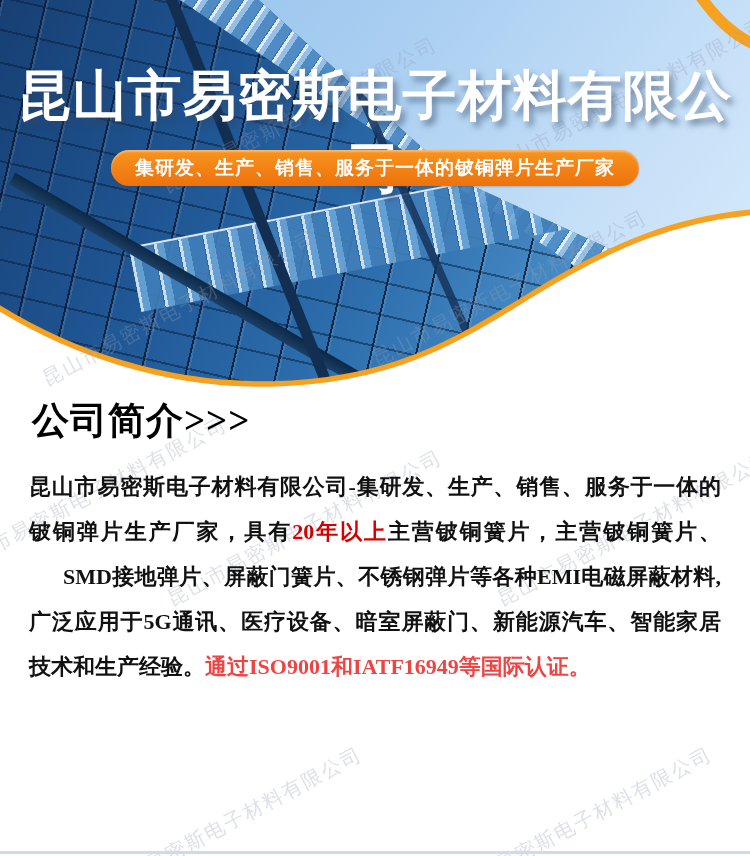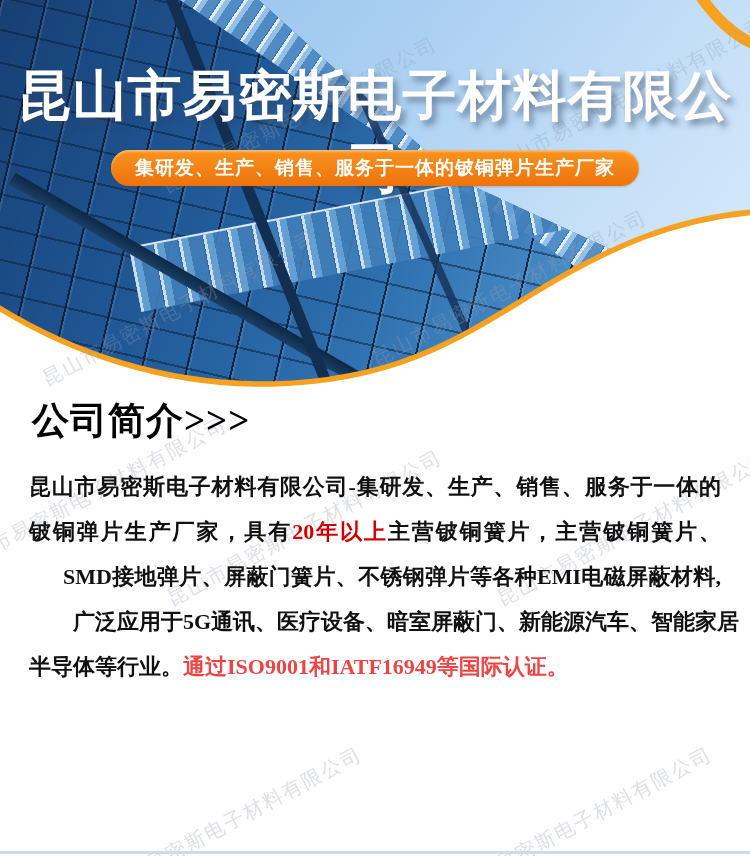--- a/index.html
+++ b/index.html
@@ -94,19 +94,19 @@
     </div>
 
   <div class="company-title">昆山市易密斯电子材料有限公司</div>
   <div class="tagline-banner">集研发、生产、销售、服务于一体的铍铜弹片生产厂家</div>
 
   <div class="section-heading">公司简介&gt;&gt;&gt;</div>
   <div class="intro-paragraph">
       <div class="intro-line"><span style="color: rgb(17, 17, 17);">昆山市易密斯电子材料有限公司-集研发、生产、销售、服务于一体的</span></div>
       <div class="intro-line"><span style="color: rgb(17, 17, 17); margin-top: 24px;">铍铜弹片生产厂家，具有</span><span style="color: rgb(212, 0, 0);">20年以上</span><span style="color: rgb(17, 17, 17);">主营铍铜簧片，主营铍铜簧片、</span></div>
       <div class="intro-line"><span style="color: rgb(17, 17, 17); margin-left: 34px;">SMD接地弹片、屏蔽门簧片、不锈钢弹片等各种EMI电磁屏蔽材料,</span></div>
-      <div class="intro-line"><span style="color: rgb(17, 17, 17); margin-left: 44px;">广泛应用于5G通讯、医疗设备、暗室屏蔽门、新能源汽车、智能家居</span></div>
-      <div class="intro-line no-justify"><span style="color: rgb(17, 17, 17);">半导体等行业。</span><span style="color: #ef4444;">通过ISO9001和IATF16949等国际认证。</span></div>
+      <div class="intro-line"><span style="color: rgb(17, 17, 17);">广泛应用于5G通讯、医疗设备、暗室屏蔽门、新能源汽车、智能家居</span></div>
+      <div class="intro-line no-justify"><span style="color: rgb(17, 17, 17);">技术和生产经验。</span><span style="color: #ef4444;">通过ISO9001和IATF16949等国际认证。</span></div>
     </div>
 
   <div class="bottom-divider"></div>
 
 </div>
 
 </body></html>

